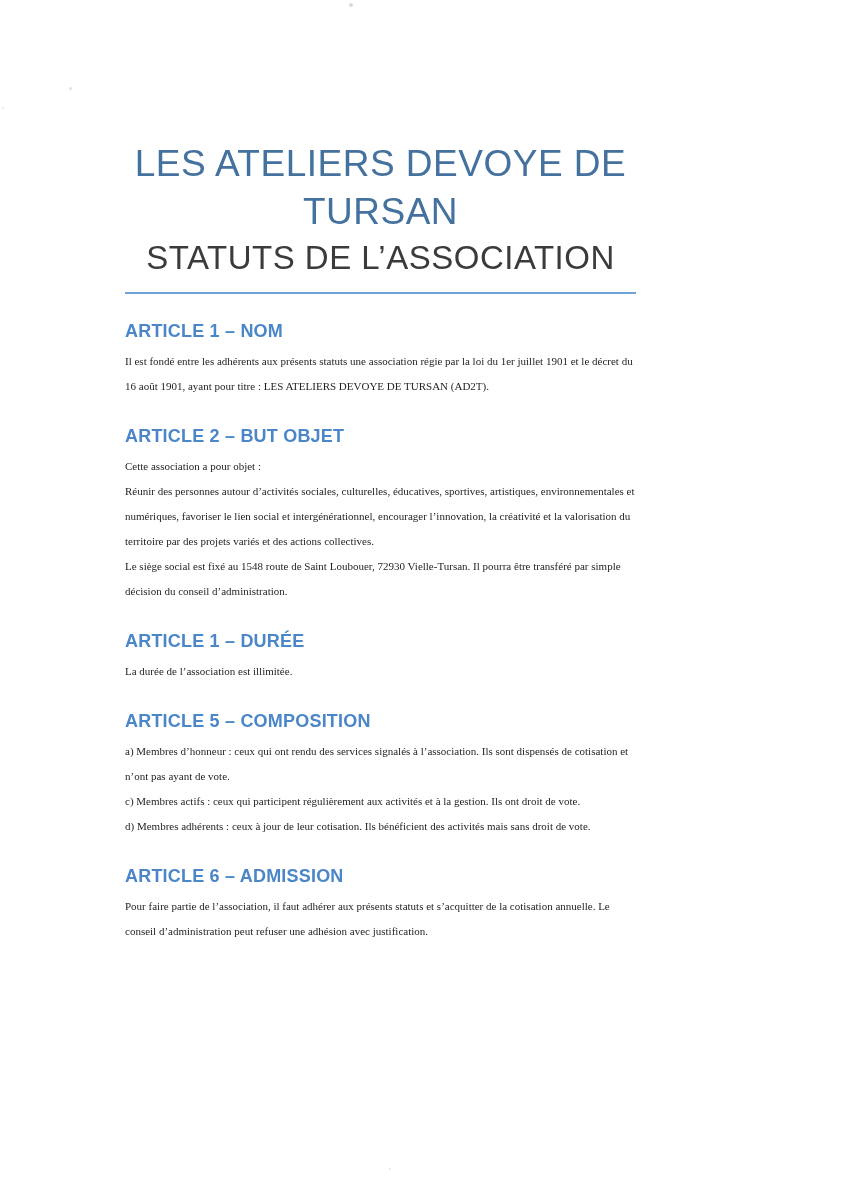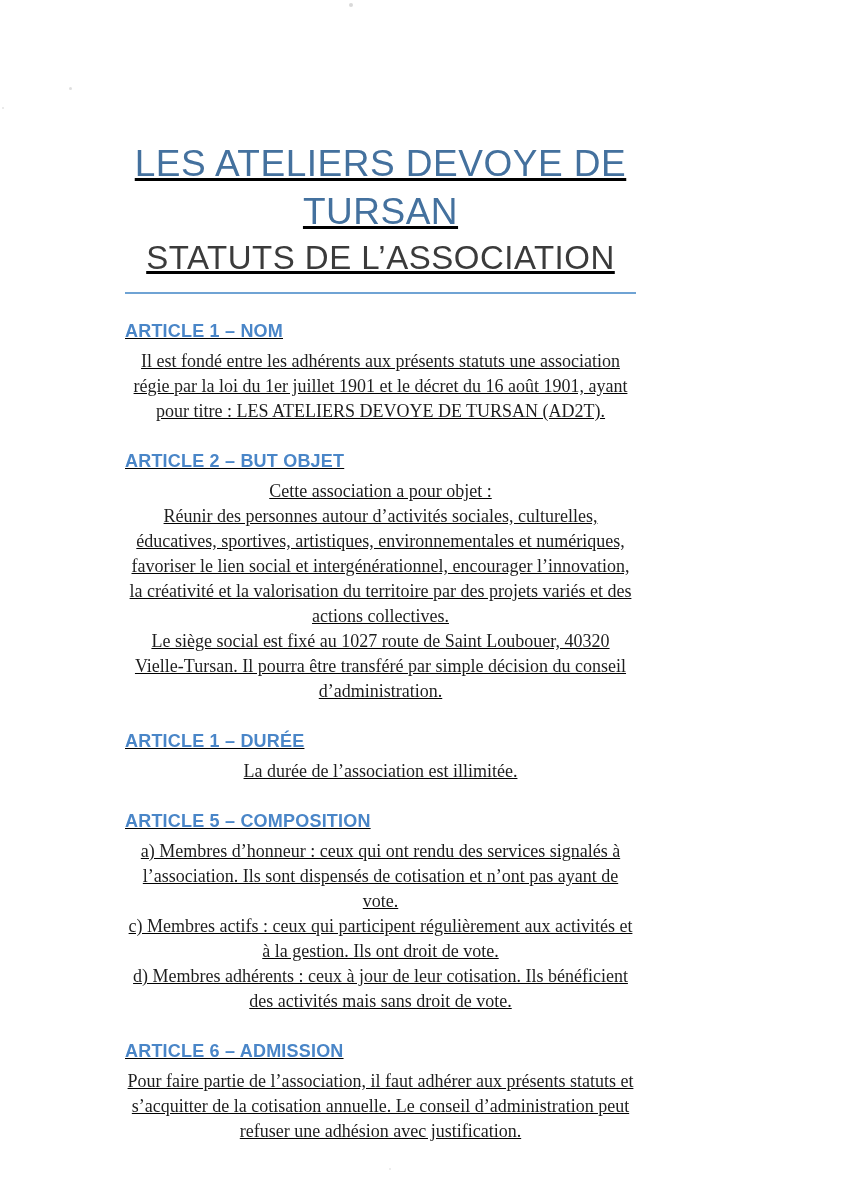--- a/index.html
+++ b/index.html
@@ -16,21 +16,20 @@
     width:849px;height:1200px;
     font-family:"Liberation Serif", serif;
     position:relative;
     overflow:hidden;
   }
   .page{
     width:758px;height:1200px;
     background:var(--paper);
     position:relative;
     padding:140px 122px 0 125px;
-    text-decoration:underline;
   }
   .doc-header{ text-align:center; }
   .title-line{
     font-family:"Liberation Sans", sans-serif;
     font-weight:400;
     font-size:37px;
     line-height:48px;
     color:var(--title-blue);
     letter-spacing:0.5px;
   }
@@ -50,24 +49,24 @@
   .article-heading{
     font-family:"Liberation Sans", sans-serif;
     font-weight:700;
     font-size:18px;
     line-height:22px;
     color:var(--heading-blue);
     margin:26px 0 7px 0;
     letter-spacing:0.2px;
   }
   .body-text{
-    font-size:18px;
+    font-size:11px;
     line-height:25px;
     color:var(--body-text);
-    text-align:center;
+    text-align:left;
   }
   
   .speck{
     position:absolute;
     background:#b9b9b9;
     border-radius:50%;
     opacity:.55;
   }
   .speck.s1{left:349px;top:3px;width:4px;height:4px;}
   .speck.s2{left:69px;top:87px;width:3px;height:3px;opacity:.45;}
@@ -95,21 +94,21 @@
   <p class="body-text">Il est fondé entre les adhérents aux présents statuts une association régie par la loi du 1er juillet 1901 et le décret du 16 août 1901, ayant pour titre : LES ATELIERS DEVOYE DE TURSAN (AD2T).</p>
       </section>
 
   <section class="article">
     <h2 class="article-heading">ARTICLE 2 – BUT OBJET</h2>
   <p class="body-text">Cette association a pour objet :</p>
         <p class="body-text">Réunir des personnes autour d’activités sociales, culturelles, éducatives, sportives, artistiques, environnementales et numériques, favoriser le lien social et intergénérationnel, encourager l’innovation, la créativité et la valorisation du territoire par des projets variés et des actions collectives.</p>
       </section>
 
   <section class="article">
-  <p class="body-text">Le siège social est fixé au 1027 route de Saint Loubouer, 40320 Vielle-Tursan. Il pourra être transféré par simple décision du conseil d’administration.</p>
+  <p class="body-text">Le siège social est fixé au 1548 route de Saint Loubouer, 72930 Vielle-Tursan. Il pourra être transféré par simple décision du conseil d’administration.</p>
       </section>
 
   <section class="article">
     <h2 class="article-heading">ARTICLE 1 – DURÉE</h2>
   <p class="body-text">La durée de l’association est illimitée.</p>
       </section>
 
   <section class="article">
     <h2 class="article-heading">ARTICLE 5 – COMPOSITION</h2>
         <p class="body-text">a) Membres d’honneur : ceux qui ont rendu des services signalés à l’association. Ils sont dispensés de cotisation et n’ont pas ayant de vote.</p>

